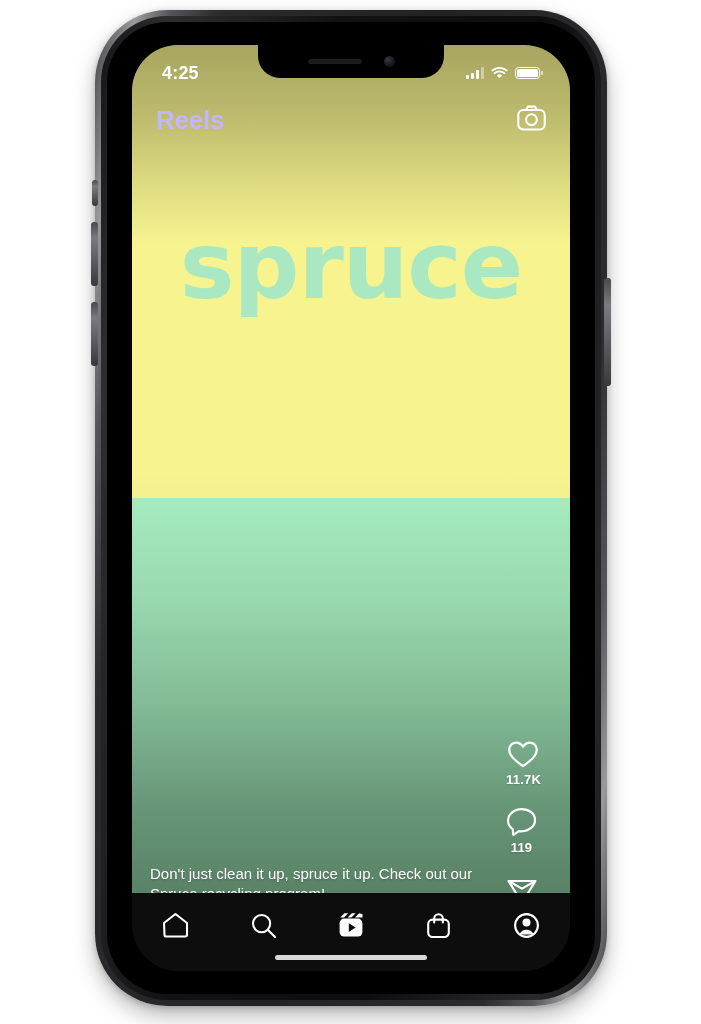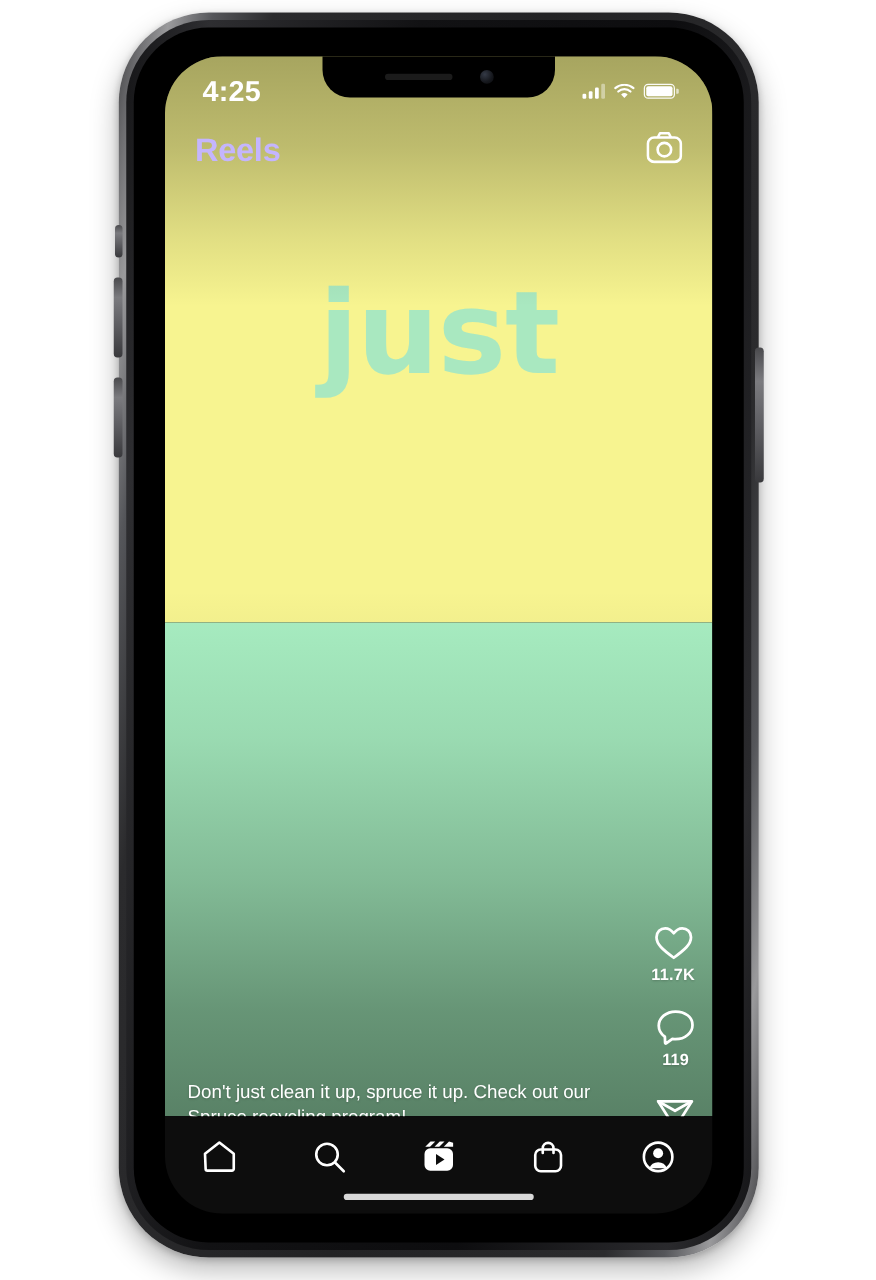--- a/index.html
+++ b/index.html
@@ -133,21 +133,21 @@
     height: 48px;
     display: flex;
     align-items: center;
     justify-content: space-between;
     padding: 8px 30px 0 30px;
     box-sizing: border-box;
     color: #ffffff;
     z-index: 6;
   }
   .sb-time {
-    font-size: 23px;
+    font-size: 18px;
     font-weight: 700;
     letter-spacing: 0.2px;
   }
   .sb-right { display: flex; align-items: center; gap: 7px; }
 
   
   .notch {
     position: absolute;
     left: 50%;
     transform: translateX(-50%);
@@ -186,26 +186,26 @@
   .reel-title {
     color: #c4b5fd;
     font-size: 26px;
     font-weight: 700;
     letter-spacing: -0.2px;
   }
 
   
   .action-rail {
     position: absolute;
-    right: 14px;
+    right: 2px;
     bottom: 10px;
     width: 62px;
     display: flex;
     flex-direction: column;
-    align-items: flex-end;
+    align-items: flex-start;
     z-index: 5;
   }
   .action-item {
     display: flex;
     flex-direction: column;
     align-items: center;
     margin-bottom: 20px;
   }
   .action-count {
     color: #ffffff;
@@ -353,21 +353,21 @@
   <div class="btn-hw btn-voldn"></div>
   <div class="btn-hw btn-power"></div>
 
   <div class="screen">
 
     <div class="reel">
 
       <div class="reel-media">
         <div class="bg-yellow"></div>
         <div class="bg-mint"></div>
-        <div class="hello">just</div>
+        <div class="hello">spruce</div>
         <div class="scrim-top"></div>
         <div class="scrim-bottom"></div>
       </div>
 
       <div class="statusbar">
         <div class="sb-time">4:25</div>
         <div class="sb-right">
           <span class="bars">
             <i></i>
               <i></i>

